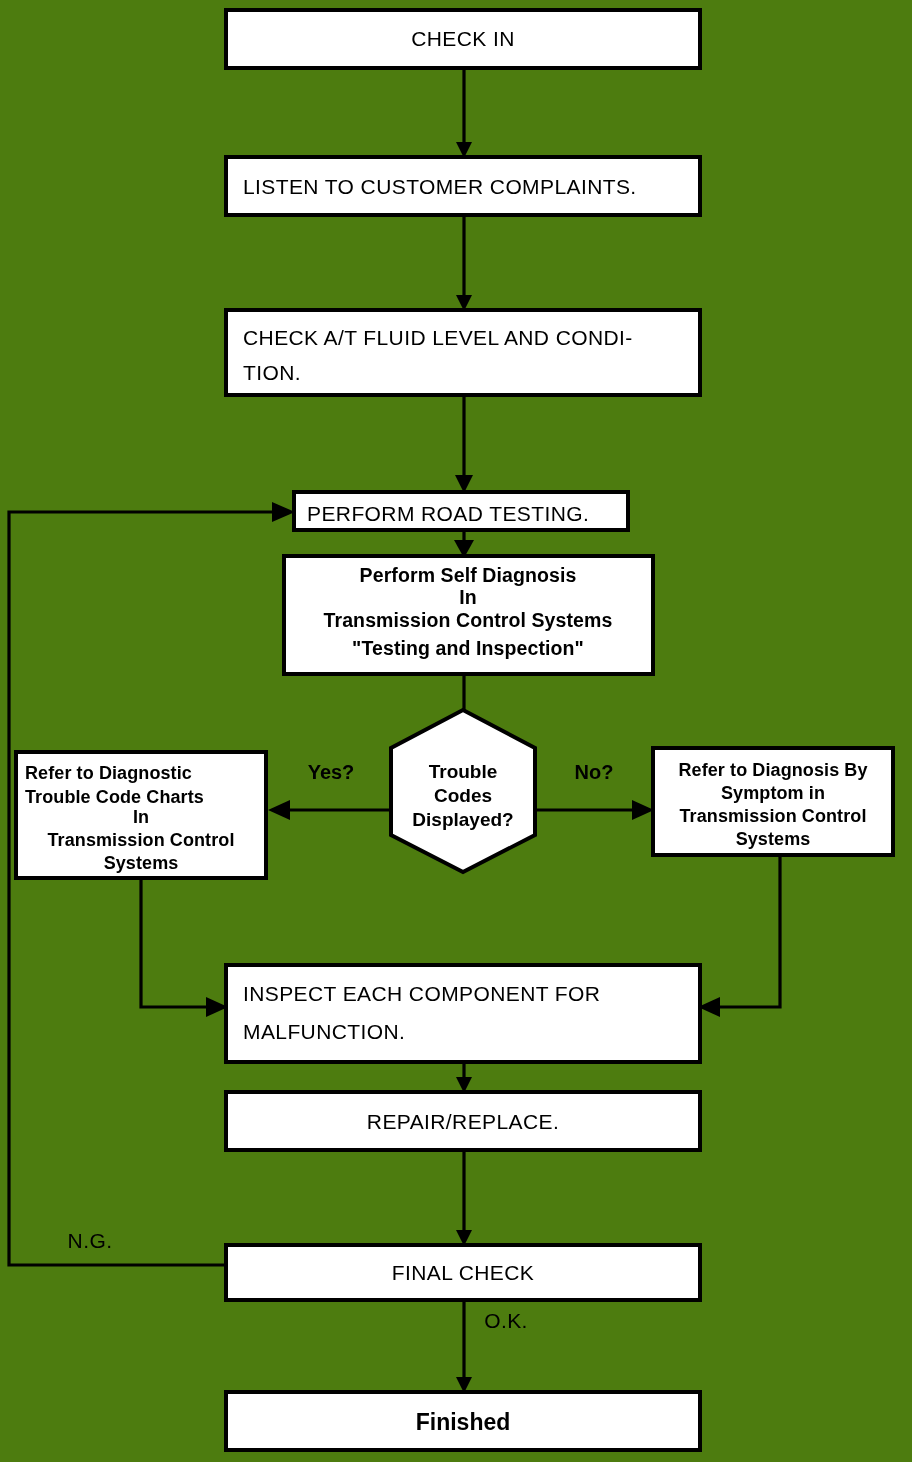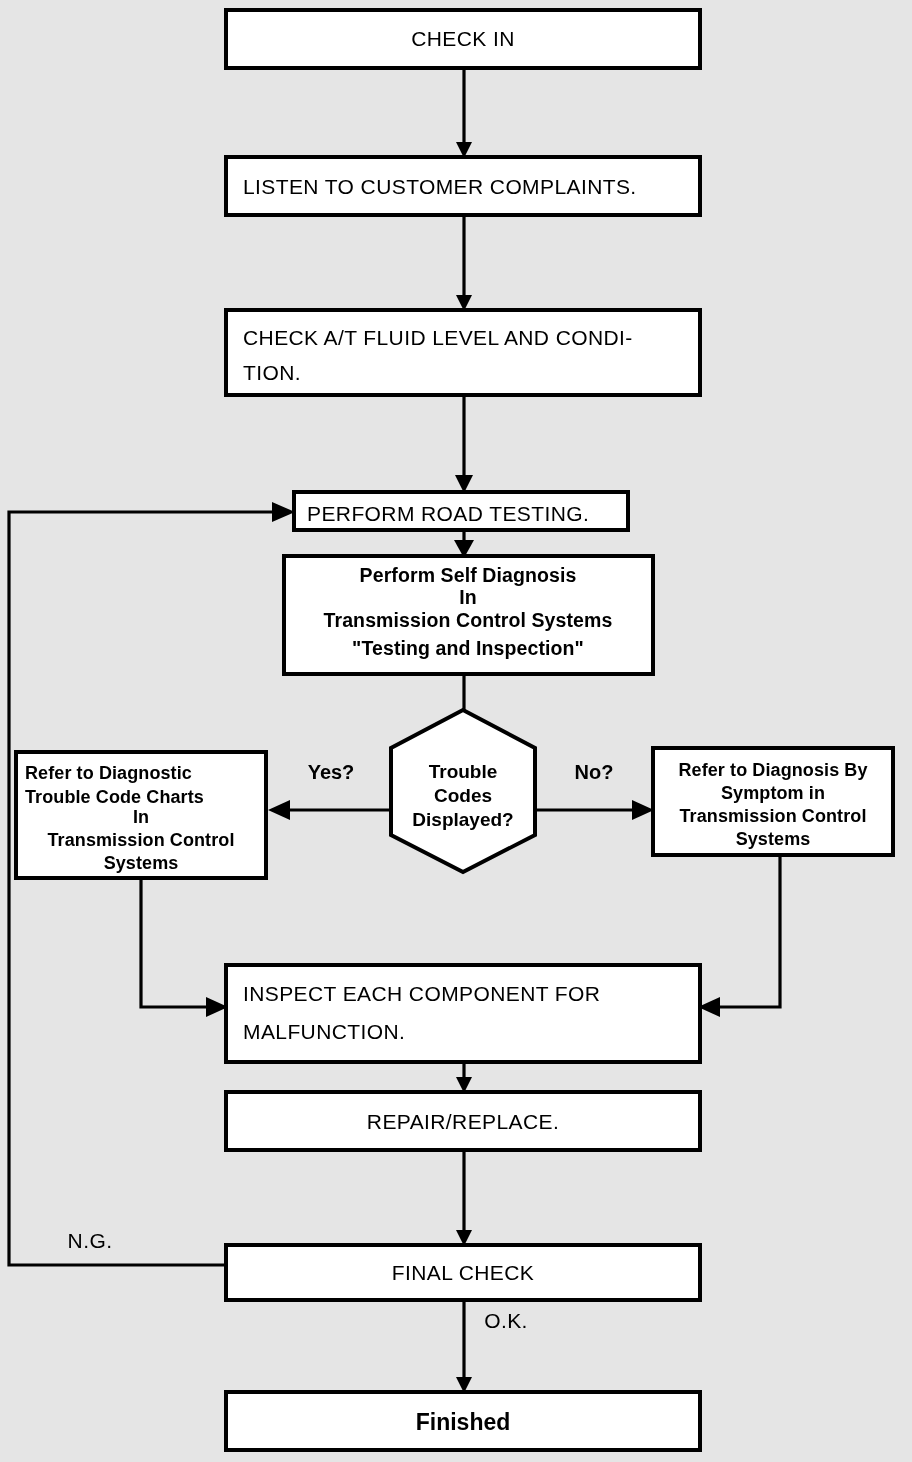--- a/index.html
+++ b/index.html
@@ -10,21 +10,21 @@
   body {
     width: 912px;
     height: 1462px;
     overflow: hidden;
     font-family: "Liberation Sans", sans-serif;
   }
   #flowchart-root {
     position: relative;
     width: 912px;
     height: 1462px;
-    background: #e5e5e5;
+    background: #4d7c0f;
   }
   svg.chart-canvas {
     display: block;
     width: 912px;
     height: 1462px;
   }
   .node-box {
     fill: #ffffff;
     stroke: #000000;
     stroke-width: 4;

